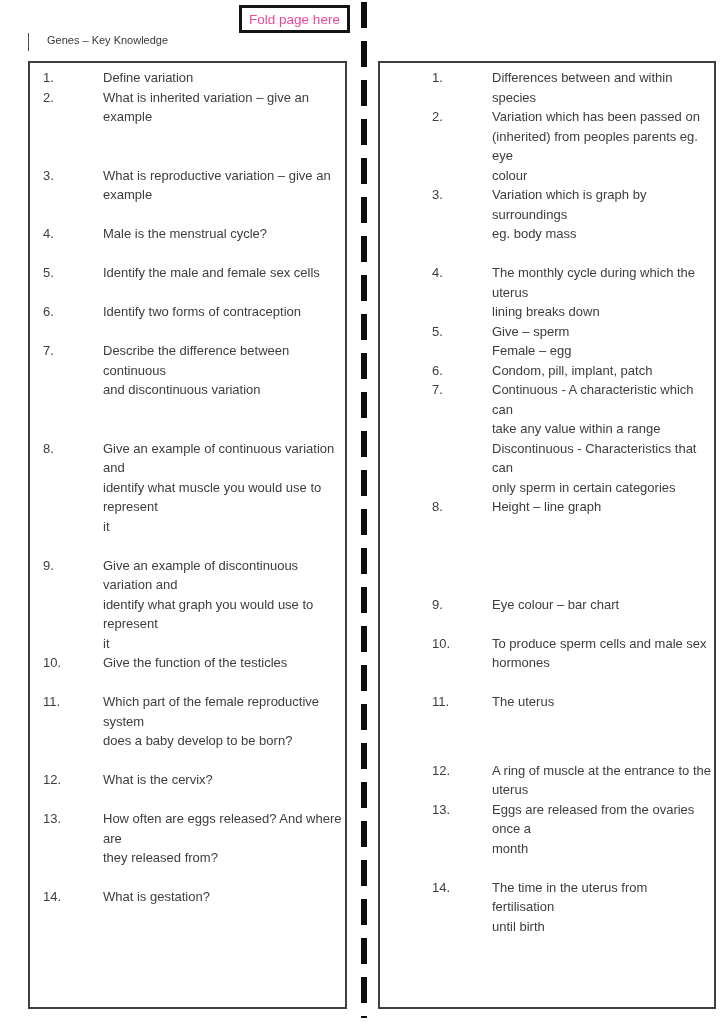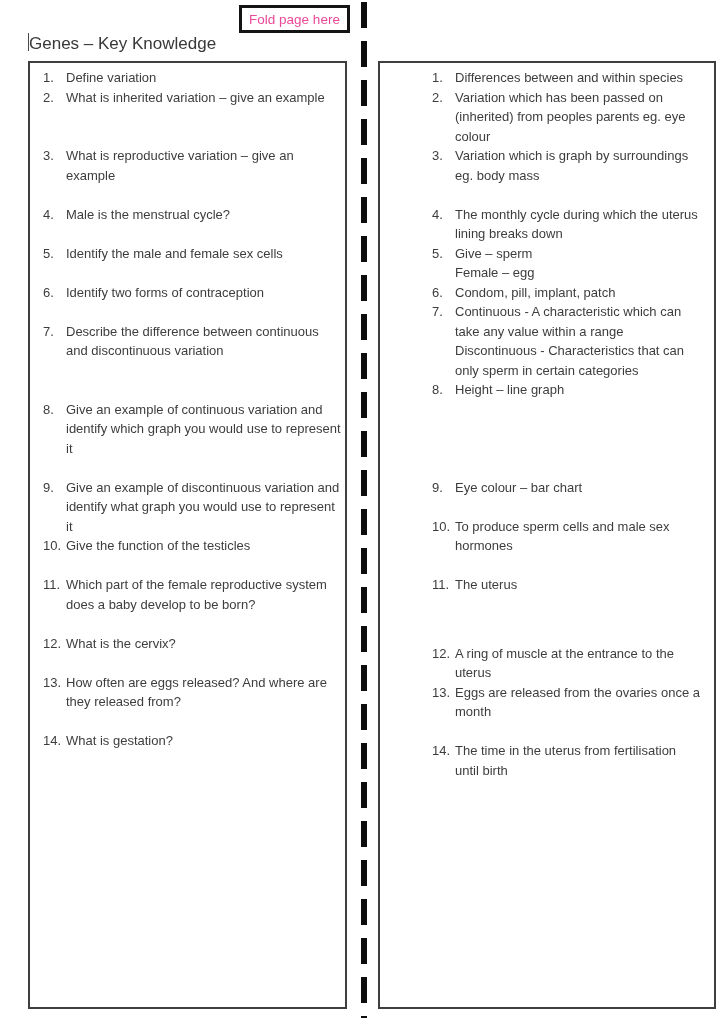--- a/index.html
+++ b/index.html
@@ -18,22 +18,22 @@
     width: 111px; height: 28px;
     border: 3px solid #141414;
     box-sizing: border-box;
     display: flex; align-items: center; justify-content: center;
     font-size: 13.5px;
     color: #ec4899;
     background: #ffffff;
   }
   .title {
     position: absolute;
-    left: 29px; top: 34px;
-    font-size: 17px;
+    left: 47px; top: 34px;
+    font-size: 11px;
     color: #383838;
   }
   .caret {
     position: absolute;
     left: 28px; top: 33px;
     width: 1px; height: 18px;
     background: #4a4a4a;
   }
   .fold-line {
     position: absolute;
@@ -59,21 +59,21 @@
     padding: 5px 0 0 13px;
   }
   .box.answers ol.kl { padding-left: 52px; }
   ol.kl li {
     display: flex;
     align-items: flex-start;
     font-size: 13px;
     line-height: 19.5px;
   }
   .num { flex: 0 0 23px; }
-  .txt { flex: 1; white-space: pre-line; padding-right: 2px; }
+  .txt { flex: 1; white-space: pre-line; padding-right: 2px; margin-left: 37px; }
   .g1  { margin-top: 19.5px; }
   .g2  { margin-top: 39px; }
   .g25 { margin-top: 49px; }
   .g4  { margin-top: 78px; }
 </style>
 </head>
 <body>
 
 <div class="page">
 
@@ -114,21 +114,21 @@
           <span class="txt">Identify two forms of contraception</span>
         </li>
       <li class="g1">
           <span class="num">7.</span>
           <span class="txt">Describe the difference between continuous
 and discontinuous variation</span>
         </li>
       <li class="g2">
           <span class="num">8.</span>
           <span class="txt">Give an example of continuous variation and
-identify which graph you would use to represent
+identify what muscle you would use to represent
 it</span>
         </li>
       <li class="g1">
           <span class="num">9.</span>
           <span class="txt">Give an example of discontinuous variation and
 identify what graph you would use to represent
 it</span>
         </li>
       <li>
           <span class="num">10.</span>

